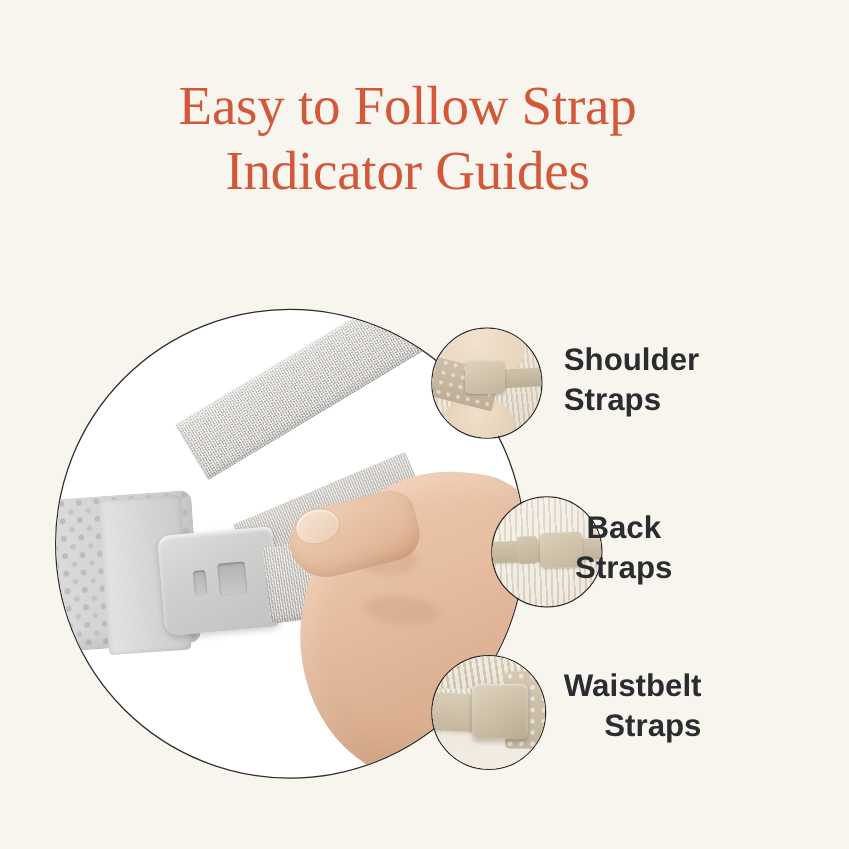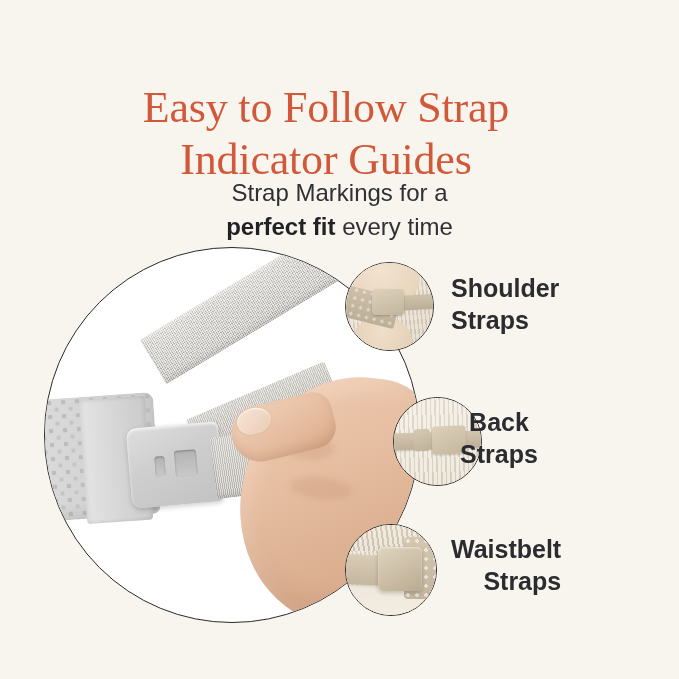--- a/index.html
+++ b/index.html
@@ -19,21 +19,21 @@
     position: absolute;
     inset: 0;
     width: 679px;
     height: 679px;
   }
 
   
   .headline {
     position: absolute;
     left: 0;
-    top: 53px;
+    top: 30px;
     width: 652px;
     text-align: center;
     font-family: "Liberation Serif", "DejaVu Serif", serif;
     color: #d2583a;
     font-size: 44px;
     line-height: 52px;
     letter-spacing: -0.2px;
     font-weight: 400;
   }
   .headline .l2 { display: block; }
@@ -331,24 +331,20 @@
 </head>
 <body>
 
 <div class="stage">
 
   <h1 class="headline">
     <span>Easy to Follow Strap</span>
     <span class="l2">Indicator Guides</span>
   </h1>
 
-  <p class="subtitle">
-    <span>Strap Markings for a</span>
-    <span class="l2"><b>perfect fit</b><span> every time</span></span>
-  </p>
 
   <div class="hero-circle">
     <div class="hero-inner">
       <div class="pad"></div>
       <div class="pad-band"></div>
 
       <div class="webbing"></div>
       <div class="webbing2"></div>
 
       <div class="buckle">

